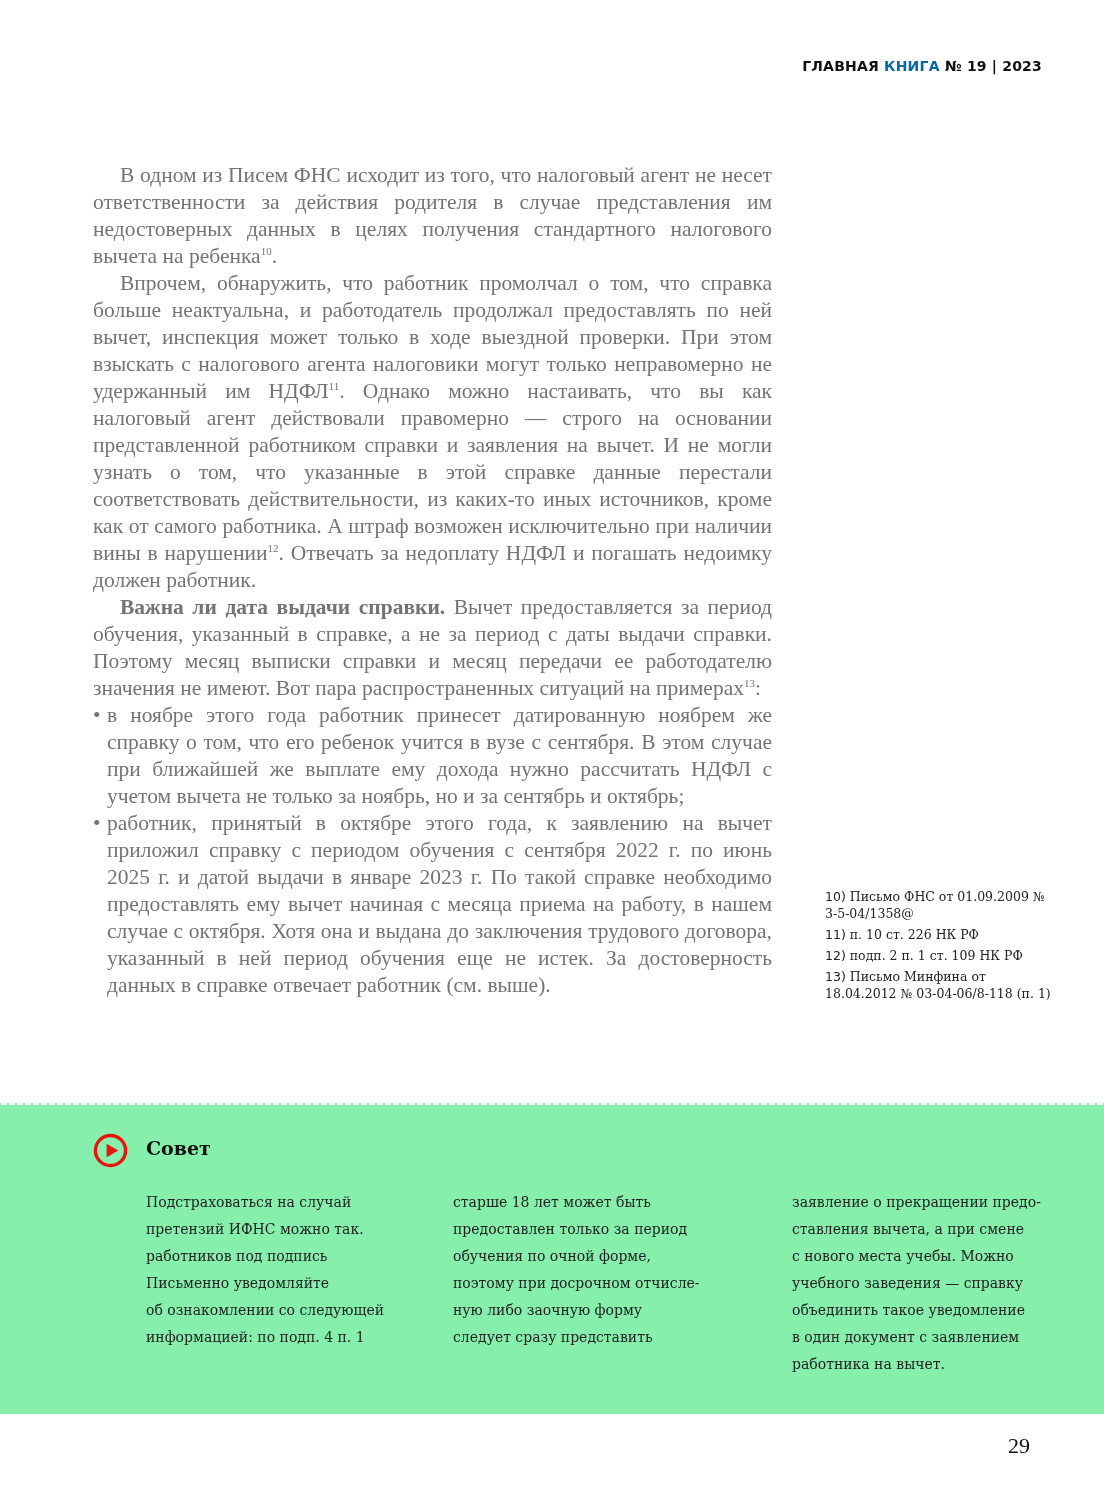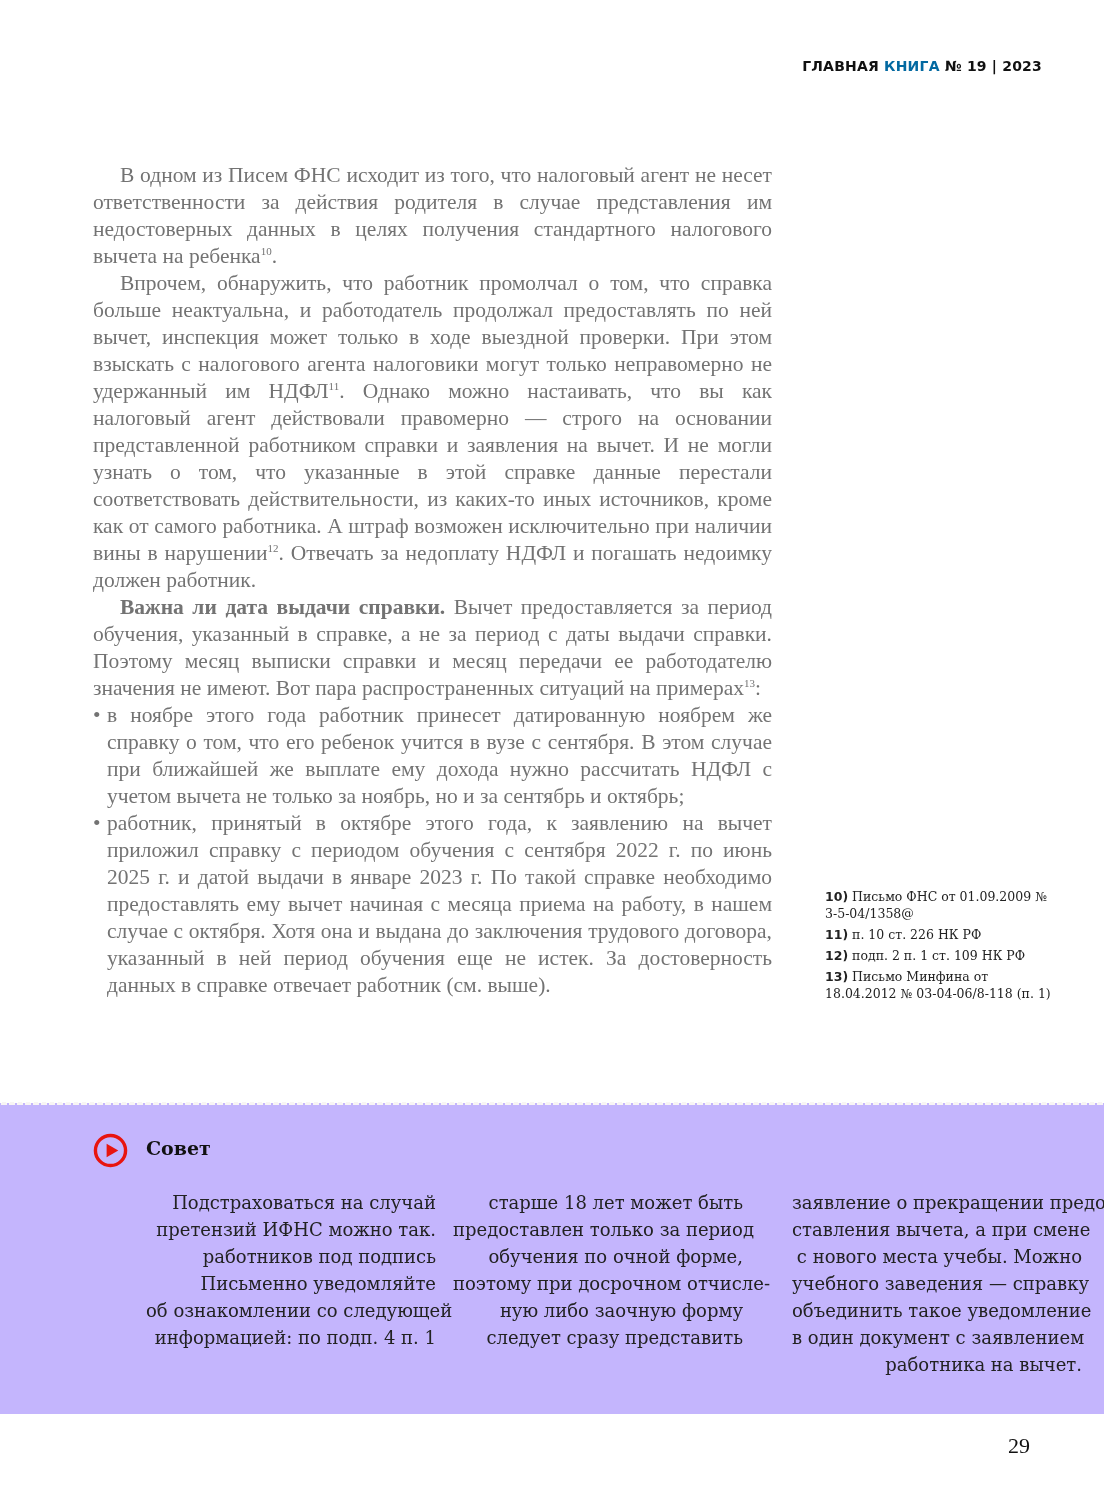--- a/index.html
+++ b/index.html
@@ -24,40 +24,40 @@
   .main sup { font-size: 11px; line-height: 0; vertical-align: 8px; }
   .main b { font-weight: bold; }
   .main ul { margin: 0; padding: 0; list-style: none; }
   .main li { position: relative; padding-left: 14px; }
   .main li .bullet { position: absolute; left: 0; top: 0; }
   .footnotes {
     position: absolute; left: 825px; top: 888px; width: 230px;
     font-family: "DejaVu Serif", serif; font-size: 12.5px; line-height: 17px; color: #222;
   }
   .footnotes .fn { margin-bottom: 4px; }
-  .footnotes .num { font-weight: bold; font-family: "DejaVu Sans", sans-serif; }
+  .footnotes .num { font-weight: normal; font-family: "DejaVu Sans", sans-serif; }
   .advice {
     position: absolute; left: 0; top: 1103px; width: 1104px; height: 311px;
-    background: #c4b5fd;
+    background: #86efac;
   }
   .advice .wave {
     position: absolute; left: 0; top: -4px; width: 100%; height: 6px;
     background: radial-gradient(circle at 4px 6px, #f8f5f4 3px, transparent 3.5px);
     background-size: 8px 6px;
   }
   .advice-icon {
     position: absolute; left: 93px; top: 30px; width: 35px; height: 35px;
   }
   .advice-title {
     position: absolute; left: 146px; top: 34px;
     font-family: "DejaVu Serif", serif; font-weight: bold; font-size: 19px; color: #111;
   }
   .advice-col {
     position: absolute; top: 86px; width: 290px;
-    font-family: "DejaVu Serif", serif; font-size: 18px; line-height: 27px; color: #222; text-align: right;
+    font-family: "DejaVu Serif", serif; font-size: 14px; line-height: 27px; color: #222;
   }
   .col1 { left: 146px; }
   .col2 { left: 453px; }
   .col3 { left: 792px; }
   .advice-col span { display: block; white-space: nowrap; }
   .page-num {
     position: absolute; right: 74px; top: 1433px;
     font-family: "Liberation Serif", serif; font-size: 22px; color: #111;
   }
 </style>

